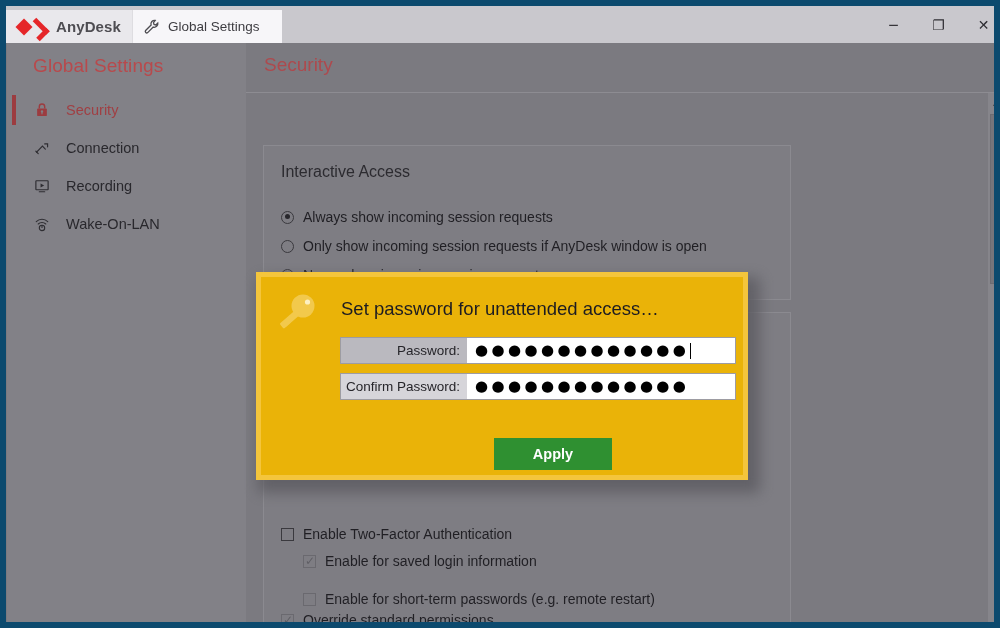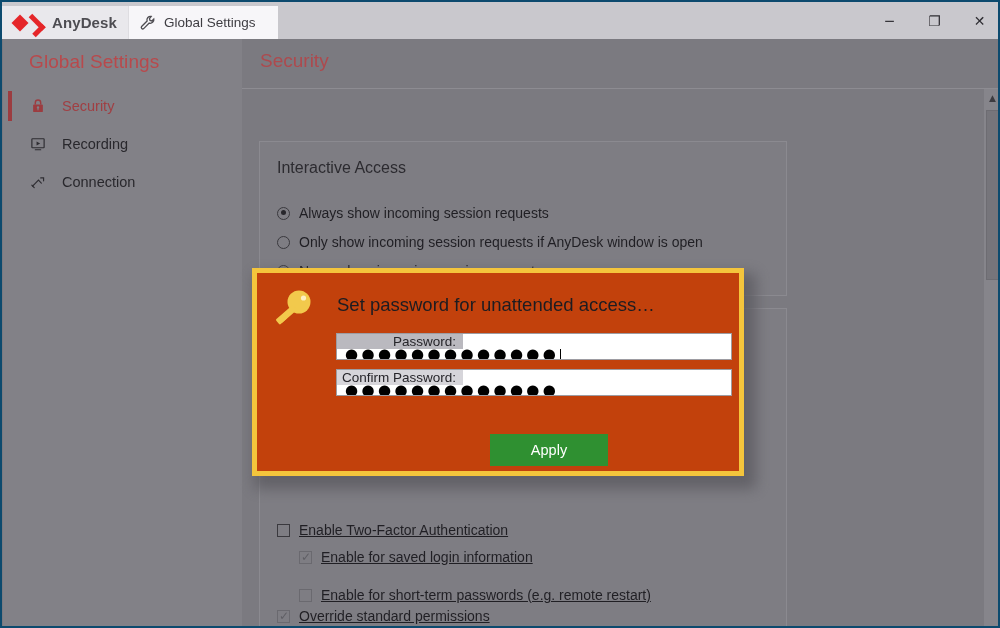--- a/index.html
+++ b/index.html
@@ -13,21 +13,21 @@
     font-family: "Liberation Sans", sans-serif;
     background: #7b7a80;
     -webkit-font-smoothing: antialiased;
   }
   .app {
     position: relative;
     width: 1000px;
     height: 628px;
     background: #7b7a80;
     box-sizing: border-box;
-    border: 2px solid #0c4a6e;
+    border: 6px solid #0c4a6e;
     overflow: hidden;
   }
 
   
   .titlebar {
     position: absolute;
     top: 0; left: 0;
     width: 1000px;
     height: 37px;
     background: #c9c8cd;
@@ -263,21 +263,20 @@
     width: 11px; height: 11px;
     color: #5f5e64;
     font-size: 12px;
     line-height: 12px;
     font-family: "DejaVu Sans", sans-serif;
   }
   .cb-label {
     font-size: 14px;
     color: #201f24;
     white-space: nowrap;
-    text-decoration: underline;
   }
 
   
   .vscroll {
     position: absolute;
     right: 0; top: 50px;
     width: 17px;
     height: 540px;
     background: #86858b;
   }
@@ -317,21 +316,21 @@
     width: 492px;
     height: 208px;
     background: #ffffff;
     border: 5px solid #f4c53c;
     box-sizing: border-box;
   }
   .modal-inner {
     position: relative;
     width: 100%;
     height: 100%;
-    background: #c2410c;
+    background: #eab308;
   }
   .key-icon {
     position: absolute;
     left: 11px; top: 12px;
     width: 50px;
     height: 50px;
   }
   .modal-title {
     position: absolute;
     left: 80px; top: 21px;
@@ -341,21 +340,20 @@
   .field-row {
     position: absolute;
     left: 79px;
     width: 396px;
     height: 27px;
     border: 1px solid #9d9ca2;
     box-sizing: border-box;
     background: #fff;
     display: flex;
     align-items: stretch;
-    flex-direction: column;
   }
   .field-row.f1 { top: 60px; }
   .field-row.f2 { top: 96px; }
   .field-label {
     width: 126px;
     flex: none;
     display: flex;
     align-items: center;
     justify-content: flex-end;
     padding-right: 7px;
@@ -388,21 +386,21 @@
     margin-left: 1px;
     flex: none;
   }
   .btn {
     position: absolute;
     height: 32px;
     display: flex;
     align-items: center;
     justify-content: center;
     font-size: 14.5px;
-    font-weight: normal;
+    font-weight: bold;
     box-sizing: border-box;
   }
   .btn-apply {
     left: 233px; top: 161px;
     width: 118px;
     background: #2f9031;
     color: #ffffff;
   }
   .btn-cancel {
     left: 362px; top: 161px;
@@ -459,40 +457,52 @@
             <rect x="9.4" y="12" width="1.2" height="2.8" fill="#828187"></rect>
           </svg>
         </span>
         <span class="nav-label">Security</span>
       </div>
 
       <div class="nav-item">
 
         <span class="nav-icon">
           <svg viewBox="0 0 20 20" width="18" height="18" fill="none" stroke="currentColor" stroke-width="1.3">
+            <path d="M4 14.5 10.5 8l3.2 3.2" stroke-linecap="round"></path>
+            <path d="M13 5.5l3.2 0 0 3.2" stroke-linecap="round"></path>
+            <path d="M3.2 13.6l2.6 2.6" stroke-linecap="round"></path>
+          </svg>
+        </span>
+        <span class="nav-label">Connection</span>
+      </div>
+
+      <div class="nav-item">
+
+        <span class="nav-icon">
+          <svg viewBox="0 0 20 20" width="18" height="18" fill="none" stroke="currentColor" stroke-width="1.3">
             <rect x="3.2" y="4.2" width="13.6" height="10" rx="0.6"></rect>
             <path d="M8.4 7.2l4 2.3-4 2.3z" fill="currentColor" stroke="none"></path>
             <path d="M7 16.4h6" stroke-linecap="round"></path>
           </svg>
         </span>
         <span class="nav-label">Recording</span>
       </div>
 
       <div class="nav-item">
 
         <span class="nav-icon">
-          <svg viewBox="0 0 20 20" width="18" height="18" fill="none" stroke="currentColor" stroke-width="1.3">
-            <path d="M4 14.5 10.5 8l3.2 3.2" stroke-linecap="round"></path>
-            <path d="M13 5.5l3.2 0 0 3.2" stroke-linecap="round"></path>
-            <path d="M3.2 13.6l2.6 2.6" stroke-linecap="round"></path>
+          <svg viewBox="0 0 20 20" width="18" height="18" fill="none" stroke="currentColor" stroke-width="1.2">
+            <path d="M3.6 7.4a9 9 0 0 1 12.8 0" stroke-linecap="round"></path>
+            <path d="M5.8 10a6 6 0 0 1 8.4 0" stroke-linecap="round"></path>
+            <circle cx="10" cy="14.4" r="3"></circle>
+            <path d="M10 11.6v2.2" stroke-linecap="round"></path>
           </svg>
         </span>
-        <span class="nav-label">Connection</span>
-      </div>
-
+        <span class="nav-label">Wake-On-LAN</span>
+      </div>
 
     </div>
   </div>
 
   <div class="content">
     <div class="content-title">Security</div>
     <div class="content-divider"></div>
 
     <div class="scroll-area">
 

